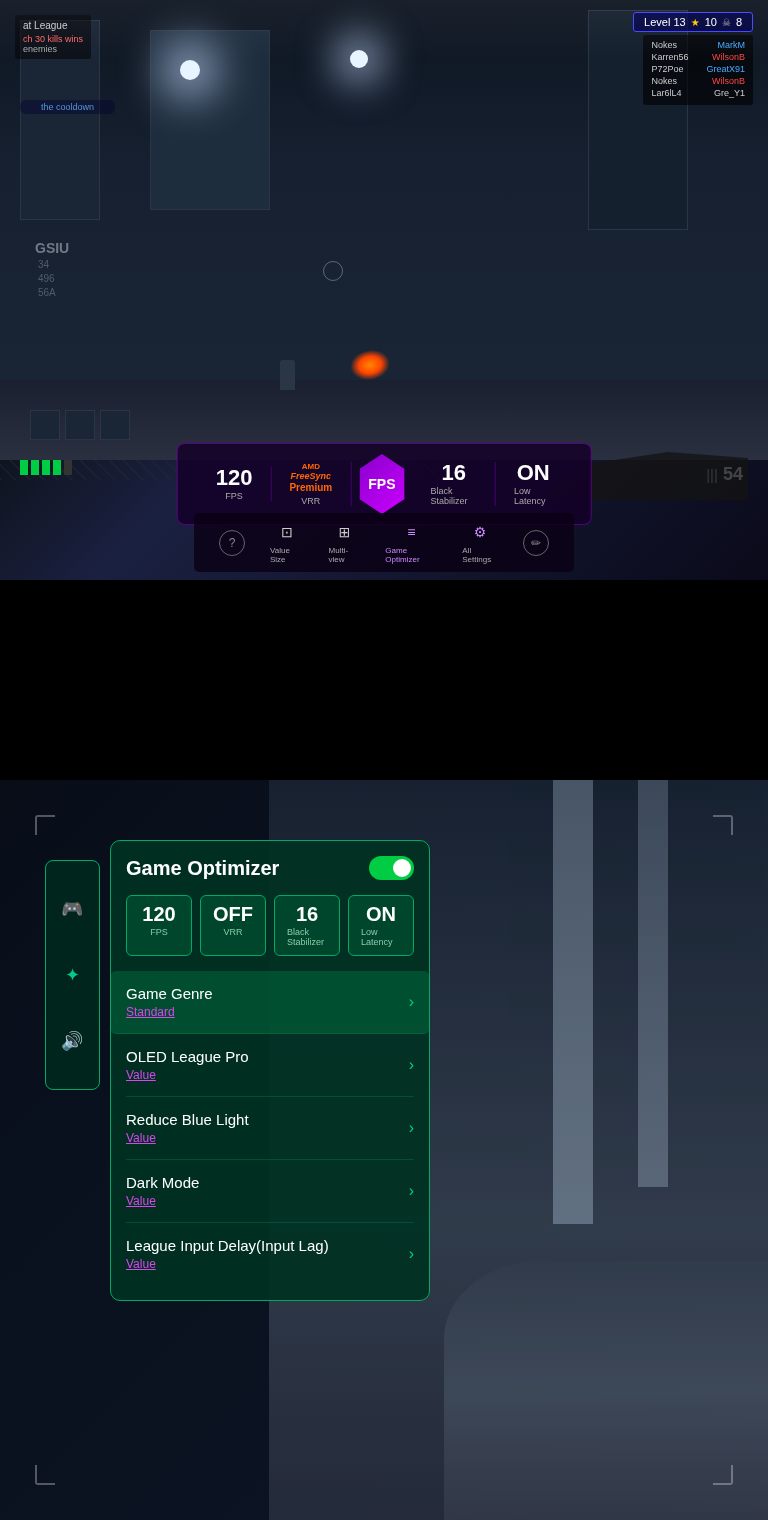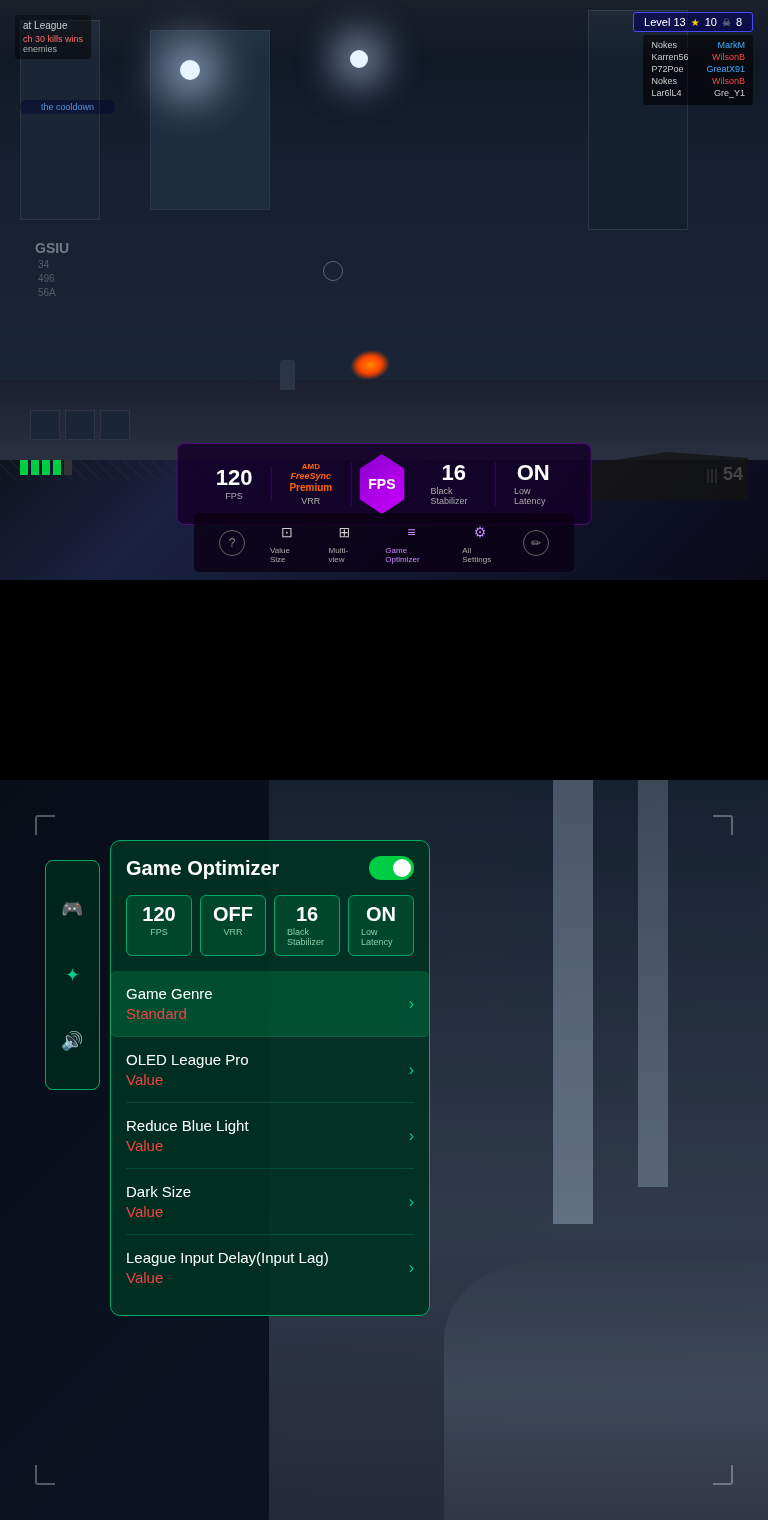--- a/index.html
+++ b/index.html
@@ -483,22 +483,23 @@
       gap: 3px;
     }
 
     .menu-item-title {
       font-size: 15px;
       color: #fff;
       font-weight: 500;
     }
 
     .menu-item-value {
-      font-size: 15px;
-      color: #ef4444;
+      font-size: 12px;
+      color: #d946ef;
+      text-decoration: underline;
     }
 
     .menu-chevron {
       color: #00cc88;
       font-size: 16px;
     }
 
     
     .tv-corner {
       position: absolute;
@@ -876,21 +877,21 @@
     <div class="menu-item">
       <div class="menu-item-text">
         <span class="menu-item-title">Reduce Blue Light</span>
         <span class="menu-item-value">Value</span>
       </div>
       <span class="menu-chevron">›</span>
     </div>
 
     <div class="menu-item">
       <div class="menu-item-text">
-        <span class="menu-item-title">Dark Size</span>
+        <span class="menu-item-title">Dark Mode</span>
         <span class="menu-item-value">Value</span>
       </div>
       <span class="menu-chevron">›</span>
     </div>
 
     <div class="menu-item">
       <div class="menu-item-text">
         <span class="menu-item-title">League Input Delay(Input Lag)</span>
         <span class="menu-item-value">Value</span>
       </div>

